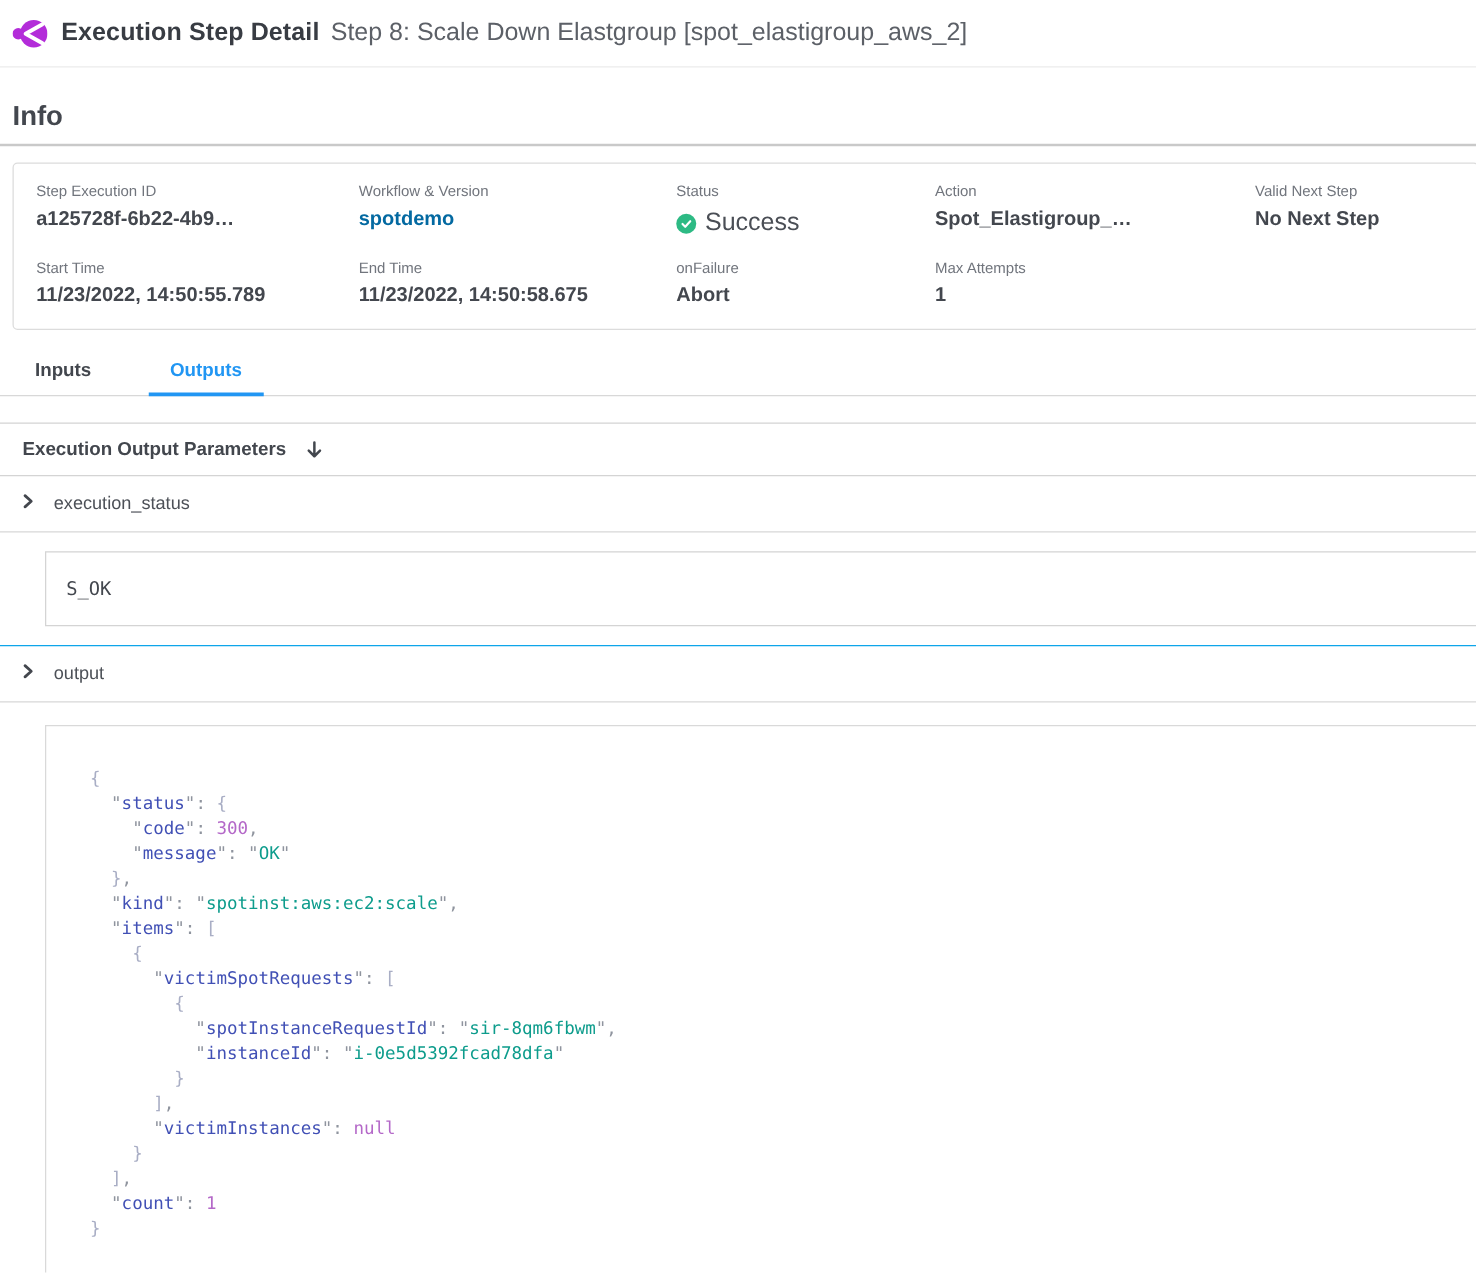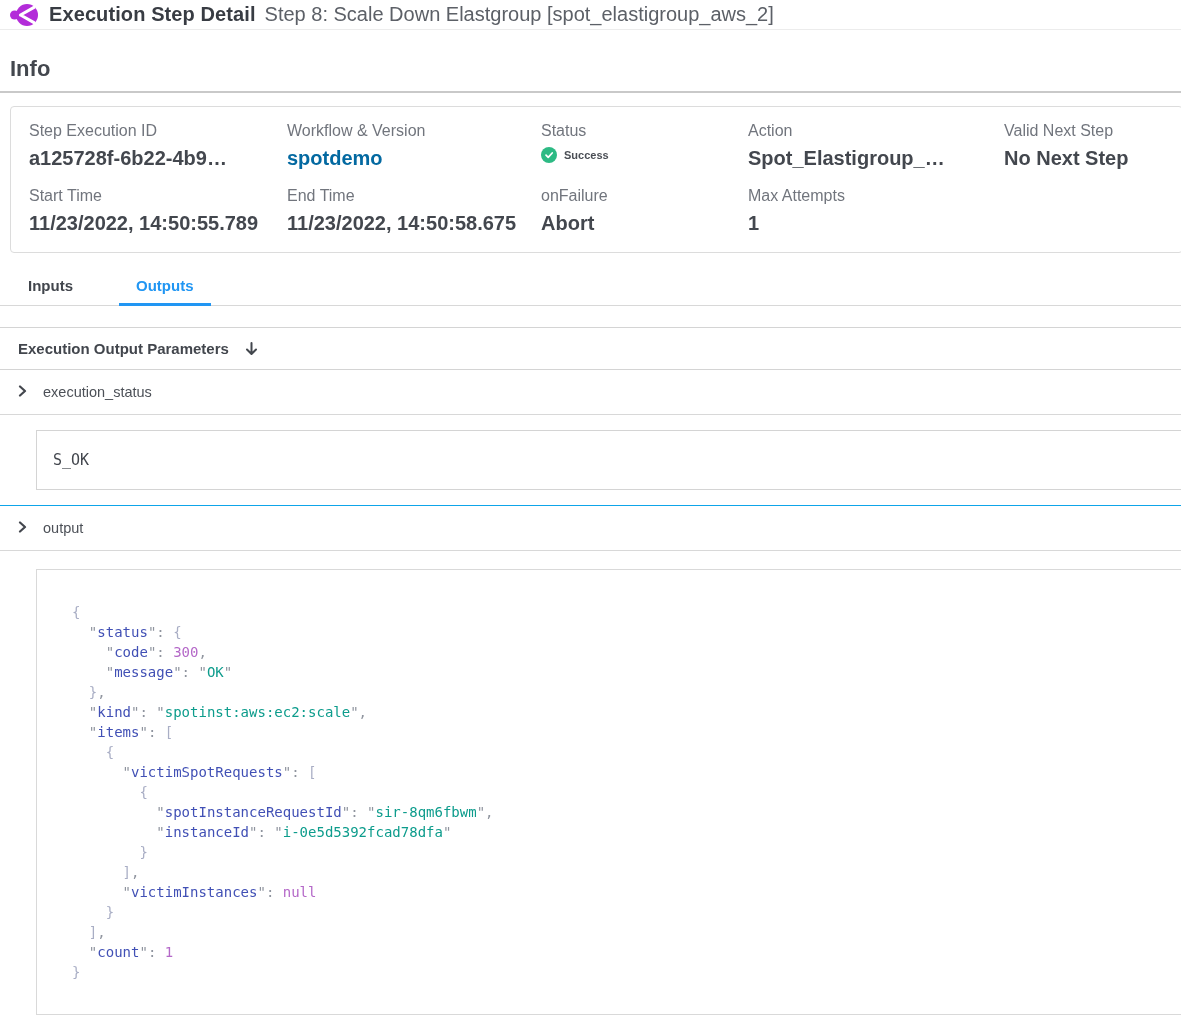--- a/index.html
+++ b/index.html
@@ -1,45 +1,45 @@
 <!DOCTYPE html>
 <html><head>
 <meta charset="utf-8">
 <style>
   * { margin: 0; padding: 0; box-sizing: border-box; }
   html, body { width: 1181px; height: 1018px; overflow: hidden; background: #fff; }
   body { font-family: "Liberation Sans", sans-serif; color: #3e434b; }
 
   
   .app-header {
-    height: 30px; display: flex; align-items: center;
+    height: 54px; display: flex; align-items: center;
     padding-left: 10px; gap: 11px;
     border-bottom: 1px solid #ececec;
   }
   .logo { width: 28px; height: 26px; flex: 0 0 auto; }
   .page-title { font-size: 20px; font-weight: 700; color: #383c43; letter-spacing: .1px; }
   .page-subtitle { font-size: 20px; font-weight: 400; color: #5c6067; margin-left: -2px; }
 
   
   .info-heading { margin: 26px 0 9px 10px; font-size: 22px; font-weight: 600; color: #43474e; }
   .heavy-divider { border: none; border-top: 2px solid #c9c9c9; }
 
   
   .info-card {
     margin: 13px 0 0 10px; width: calc(100% - 8px);
     border: 1px solid #dcdcdc; border-radius: 4px;
     padding: 15px 18px 17px;
     display: grid;
     grid-template-columns: 258px 254px 207px 256px 1fr;
     row-gap: 17px;
   }
-  .field-label { font-size: 16px; color: #71757d; margin-bottom: 7px; }
-  .field-value { font-size: 20px; font-weight: 700; color: #43474e; }
+  .field-label { font-size: 12px; color: #71757d; margin-bottom: 7px; }
+  .field-value { font-size: 16px; font-weight: 700; color: #43474e; }
   .field-value.link { color: #0369a1; font-weight: 700; cursor: pointer; }
-  .status-value { display: flex; align-items: center; gap: 7px; font-size: 11px; font-weight: 700; color: #4a4e55; }
+  .status-value { display: flex; align-items: center; gap: 7px; font-size: 20px; font-weight: 400; color: #4a4e55; }
   .check-badge {
     width: 16px; height: 16px; border-radius: 50%; background: #2dba84;
     display: inline-flex; align-items: center; justify-content: center; flex: 0 0 auto;
   }
 
   
   .tab-bar { margin-top: 16px; padding-left: 28px; display: flex; border-bottom: 1px solid #d8d8d8; gap: 12px; }
   .tab { font-size: 15px; font-weight: 600; color: #42464d; padding: 8px 17px 11px; cursor: pointer; position: relative; }
   .tab.first { padding-left: 0; margin-right: 17px; }
   .tab.active { color: #2196f3; }

